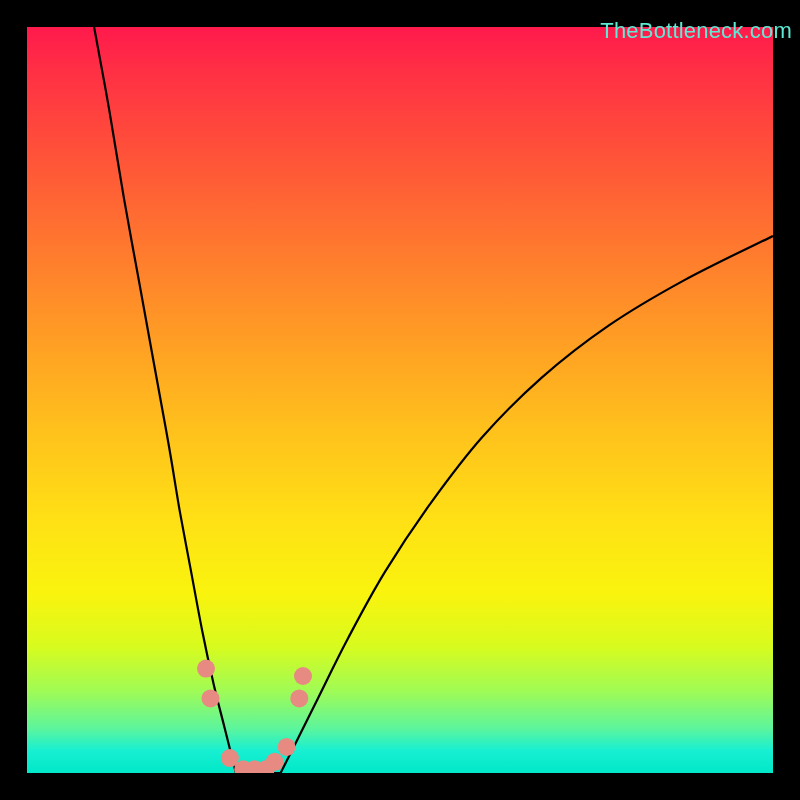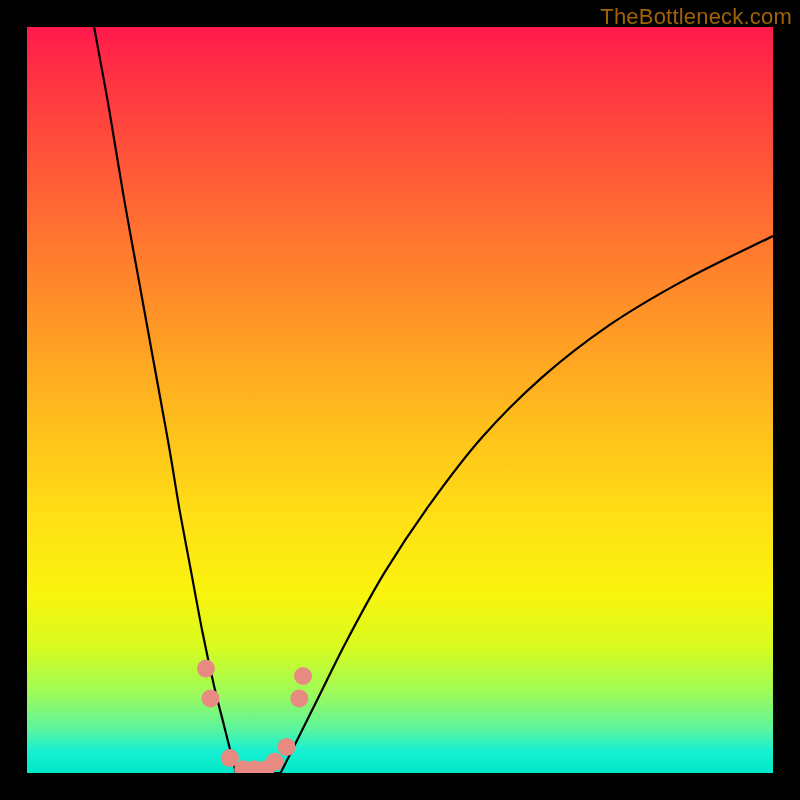--- a/index.html
+++ b/index.html
@@ -35,25 +35,25 @@
       #f9f40e 76%,
       #d8fb1e 83%,
       #a0fb55 89%,
       #5df59c 94%,
       #18efd2 97%,
       #00e8c8 100%
     );
   }
   .watermark {
     position: absolute;
-    top: 4px;
+    top: 18px;
     right: 8px;
     font-size: 22px;
     font-weight: 400;
-    color: #a16207;
+    color: #5eead4;
     letter-spacing: 0.2px;
     user-select: none;
   }
   svg.curves {
     position: absolute;
     left: 0;
     top: 0;
     width: 746px;
     height: 746px;
   }

